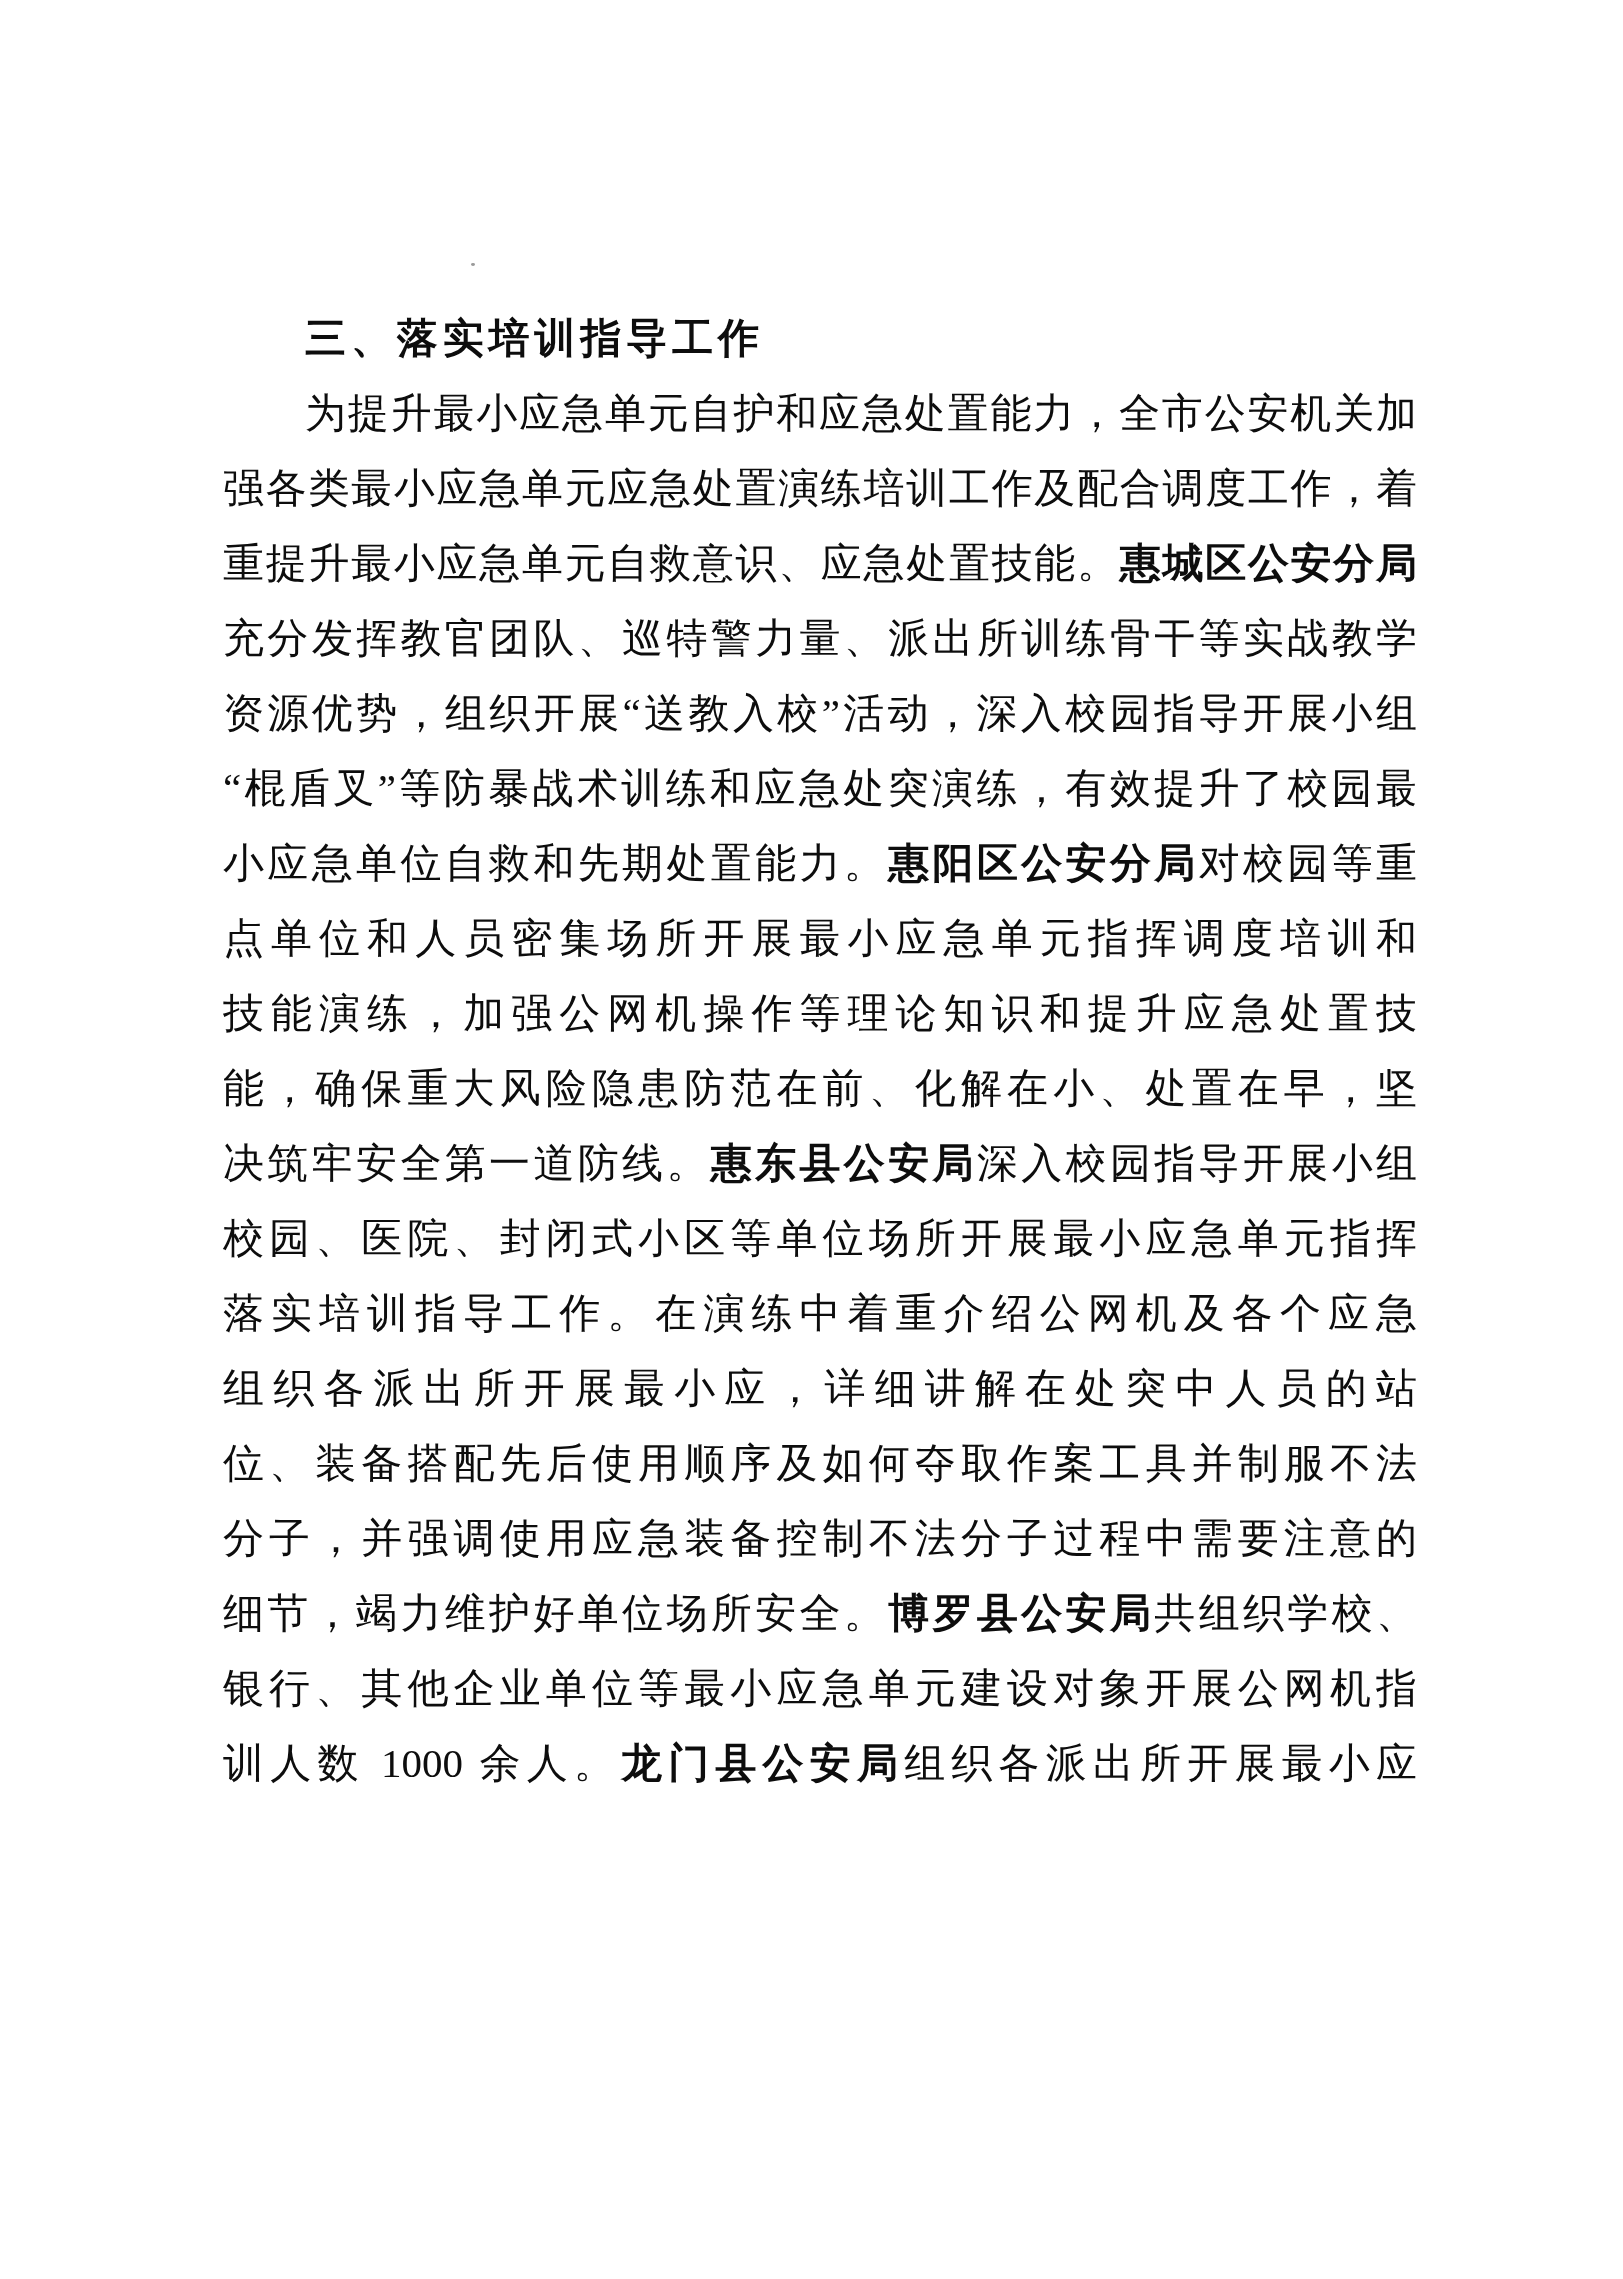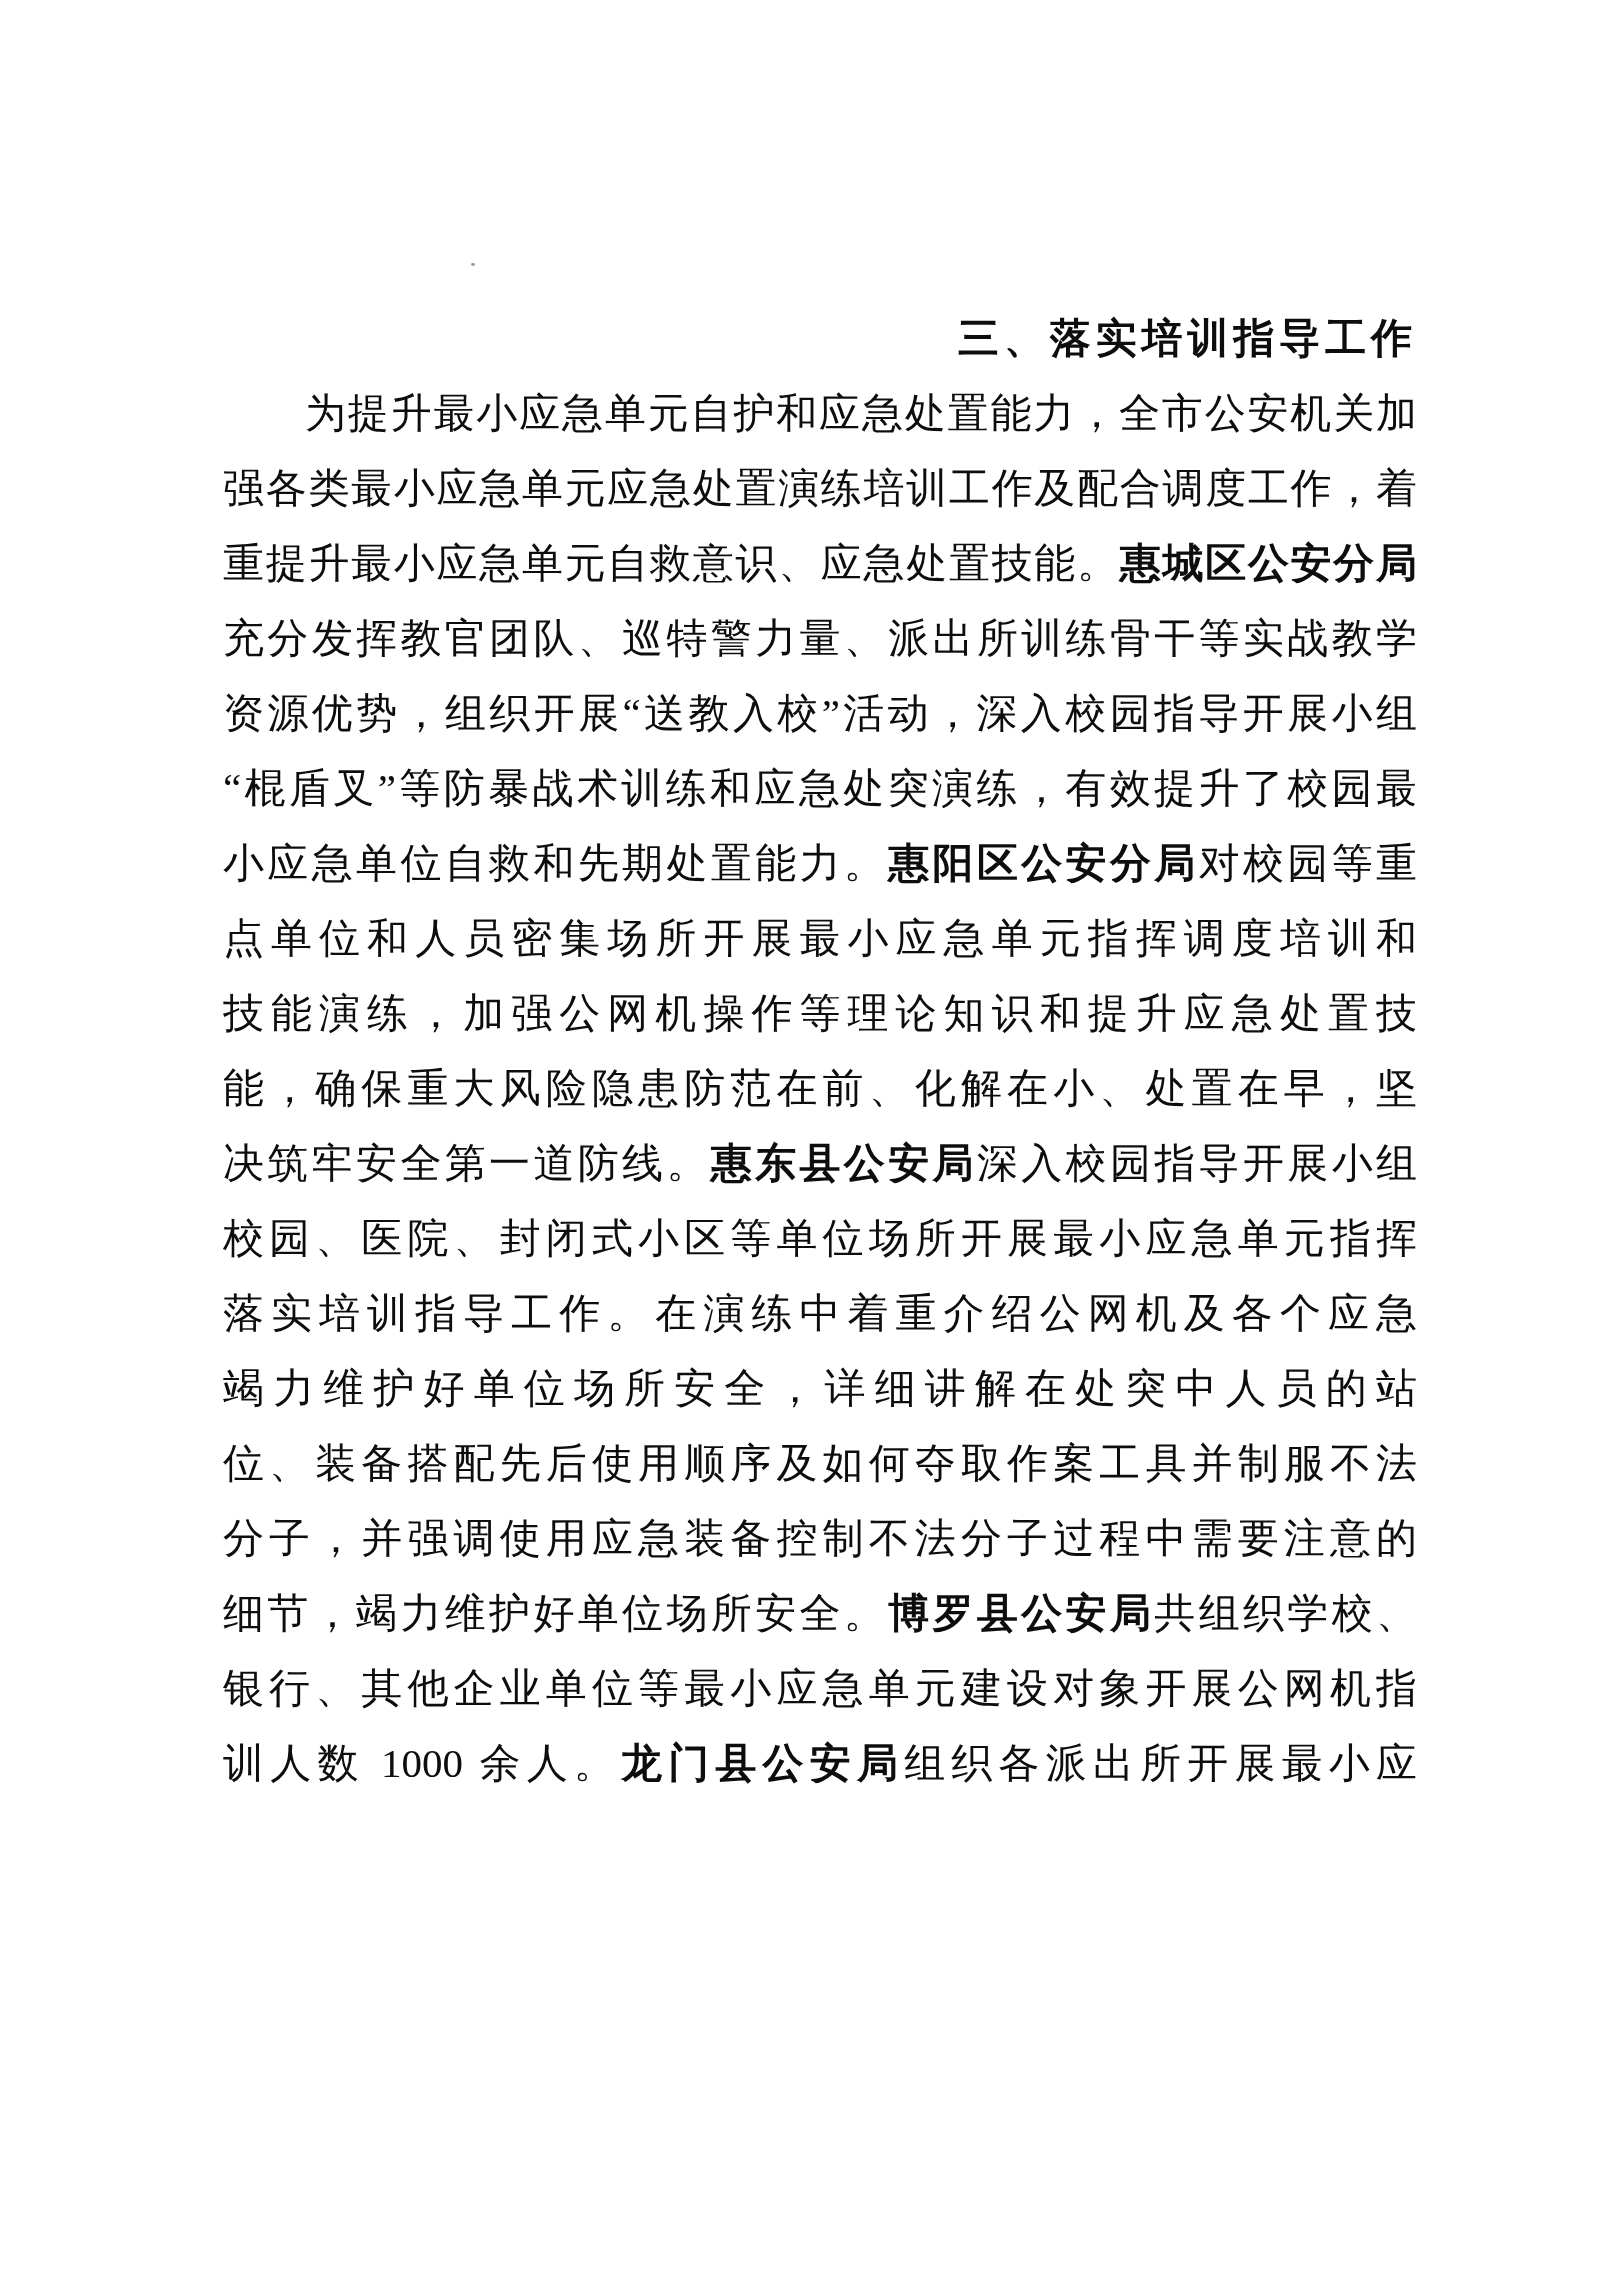--- a/index.html
+++ b/index.html
@@ -40,21 +40,20 @@
     text-align-last: justify;
     text-justify: distribute;
     text-justify: inter-character;
   }
   
   .line.nj {
     letter-spacing: 2.9px;
   }
   .line.ind {
     padding-left: 82px;
-    text-align: right;
   }
   .line.head {
     letter-spacing: 4.9px;
   }
   .seg-regular {
     font-family: "Liberation Serif", "DejaVu Serif", serif;
     font-weight: 400;
   }
   .seg-bold {
     font-family: "DejaVu Sans", "Liberation Sans", sans-serif;
@@ -81,21 +80,21 @@
       <div class="line j"><span class="seg-regular">充分发挥教官团队、巡特警力量、派出所训练骨干等实战教学</span></div>
       <div class="line j"><span class="seg-regular">资源优势，组织开展“送教入校”活动，深入校园指导开展小组</span></div>
       <div class="line j"><span class="seg-regular">“棍盾叉”等防暴战术训练和应急处突演练，有效提升了校园最</span></div>
       <div class="line j"><span class="seg-regular">小应急单位自救和先期处置能力。</span><span class="seg-bold">惠阳区公安分局</span><span class="seg-regular">对校园等重</span></div>
       <div class="line j"><span class="seg-regular">点单位和人员密集场所开展最小应急单元指挥调度培训和</span></div>
       <div class="line j"><span class="seg-regular">技能演练，加强公网机操作等理论知识和提升应急处置技</span></div>
       <div class="line j"><span class="seg-regular">能，确保重大风险隐患防范在前、化解在小、处置在早，坚</span></div>
       <div class="line j"><span class="seg-regular">决筑牢安全第一道防线。</span><span class="seg-bold">惠东县公安局</span><span class="seg-regular">深入校园指导开展小组</span></div>
       <div class="line j"><span class="seg-regular">校园、医院、封闭式小区等单位场所开展最小应急单元指挥</span></div>
       <div class="line j"><span class="seg-regular">落实培训指导工作。在演练中着重介绍公网机及各个应急</span></div>
-      <div class="line j"><span class="seg-regular">竭力维护好单位场所安全，详细讲解在处突中人员的站</span></div>
+      <div class="line j"><span class="seg-regular">组织各派出所开展最小应，详细讲解在处突中人员的站</span></div>
       <div class="line j"><span class="seg-regular">位、装备搭配先后使用顺序及如何夺取作案工具并制服不法</span></div>
       <div class="line j"><span class="seg-regular">分子，并强调使用应急装备控制不法分子过程中需要注意的</span></div>
       <div class="line j"><span class="seg-regular">细节，竭力维护好单位场所安全。</span><span class="seg-bold">博罗县公安局</span><span class="seg-regular">共组织学校、</span></div>
       <div class="line j"><span class="seg-regular">银行、其他企业单位等最小应急单元建设对象开展公网机指</span></div>
       <div class="line j"><span class="seg-regular">训人数 1000 余人。</span><span class="seg-bold">龙门县公安局</span><span class="seg-regular">组织各派出所开展最小应</span></div>
     </div>
 </div>
 
 
 </body></html>

